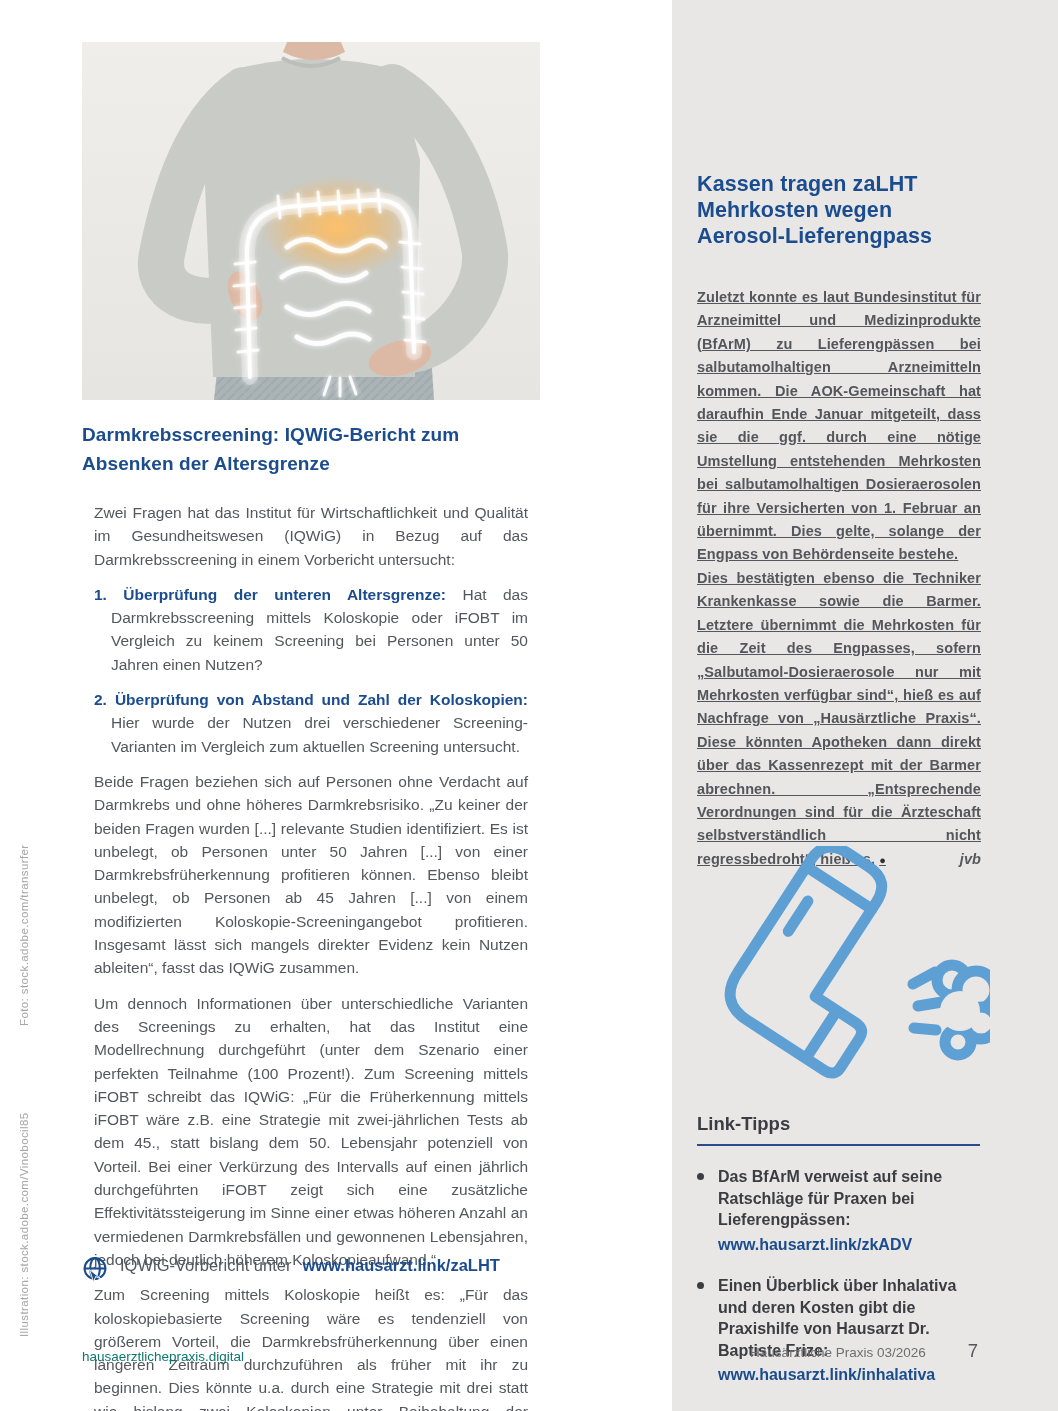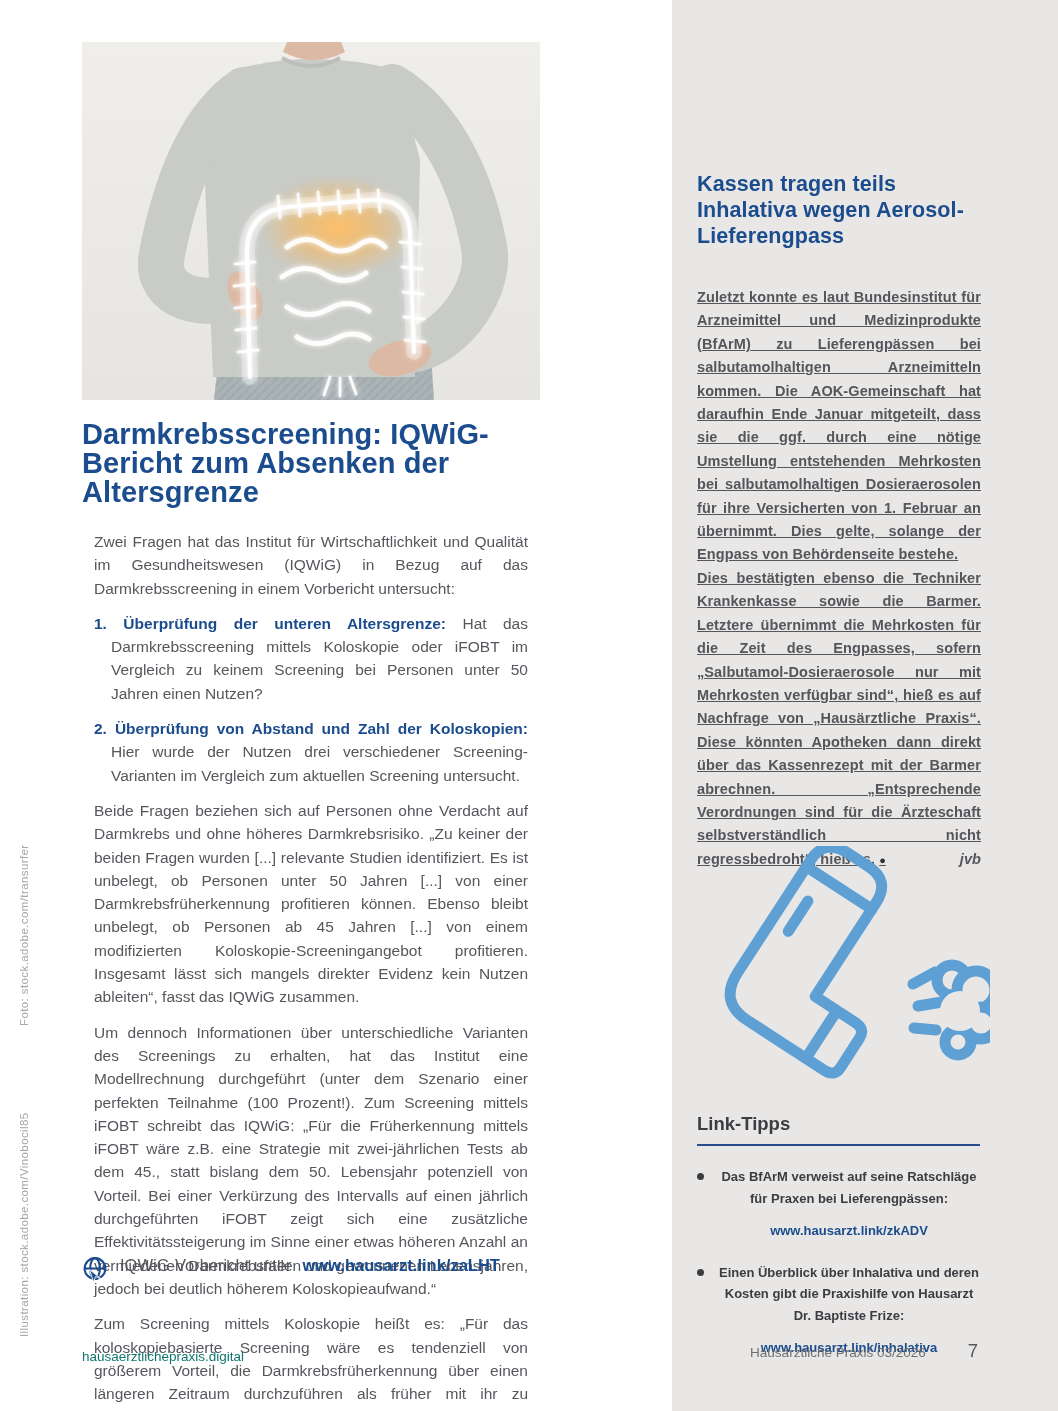--- a/index.html
+++ b/index.html
@@ -12,21 +12,21 @@
   .credit{position:absolute;left:18px;transform-origin:0 0;transform:rotate(-90deg);
           font-size:11.5px;color:#A6A6A6;letter-spacing:.4px;white-space:nowrap;}
   .credit-photo{top:1026px;}
   .credit-illu{top:1337px;}
 
   
   .photo{position:absolute;left:82px;top:42px;width:458px;height:358px;}
 
   
   .left-article{position:absolute;left:82px;top:420px;width:458px;}
-  .h1{font-size:29px;line-height:29px;font-weight:bold;color:#1B4C8D;letter-spacing:.1px;margin:0;}
+  .h1{font-size:19px;line-height:29px;font-weight:bold;color:#1B4C8D;letter-spacing:.1px;margin:0;}
   .left-body{margin-top:23px;}
   .left-body p{margin:12px;font-size:15.5px;line-height:23.3px;color:#55575C;
                text-align:justify;hyphens:auto;}
   .list-item{padding-left:17px;text-indent:-17px;}
   .navy{color:#1B4C8D;font-weight:bold;}
   .end-dot{font-size:11px;color:#2E3138;padding-left:4px;}
   .author{float:right;font-style:italic;color:#55575C;}
 
   
   .link-note{position:absolute;left:82px;top:1256px;display:flex;align-items:flex-start;gap:11px;}
@@ -43,22 +43,22 @@
 
   
   .inhaler{position:absolute;left:688px;top:846px;width:302px;height:244px;}
 
   
   .link-tipps{position:absolute;left:697px;top:1113px;width:283px;}
   .lt-title{font-size:18.5px;font-weight:bold;color:#3B3D42;margin:0;padding-bottom:9px;
             border-bottom:2.5px solid #2B4C8C;}
   .lt-item{display:flex;margin-top:20px;}
   .lt-dot{flex:0 0 7px;width:7px;height:7px;border-radius:50%;background:#3B3D42;margin-top:7px;}
-  .lt-text{padding-left:14px;font-size:13px;line-height:21.5px;font-weight:bold;color:#3B3D42;text-align:center;}
-  .lt-text .link{display:block;margin-top:11px;}
+  .lt-text{padding-left:14px;font-size:16px;line-height:21.5px;font-weight:bold;color:#3B3D42;}
+  .lt-text .link{display:block;margin-top:3px;}
 
   
   .footer-left{position:absolute;left:82px;top:1349px;font-size:13.5px;color:#0f766e;}
   .footer-right{position:absolute;left:672px;top:1340px;width:306px;display:flex;
                 justify-content:flex-end;align-items:baseline;gap:42px;}
   .footer-issue{font-size:13.5px;color:#6F6F6F;}
   .footer-page{font-size:18.5px;color:#56575B;}
 </style>
 </head>
 <body>
@@ -154,21 +154,21 @@
           <path d="M2.7,12.5 H23.3"></path>
         </g>
         <path d="M7.5,13.5 L11.5,26 L13.6,20.6 L19,22.8 Z" fill="#1B4C8D" stroke="#F3F2EF" stroke-width="1"></path>
       </svg>
     </span>
     <span class="link-note-text">IQWiG-Vorbericht unter</span>
     <a class="link" style="font-size:16.5px;">www.hausarzt.link/zaLHT</a>
   </div>
 
   <div class="right-article">
-    <h2 class="h2">Kassen tragen teils Inhalativa wegen Aerosol-Lieferengpass</h2>
+    <h2 class="h2">Kassen tragen zaLHT Mehrkosten wegen Aerosol-Lieferengpass</h2>
     <div class="right-body">
       <p>Zuletzt konnte es laut Bundesinstitut für Arzneimittel und Medizinprodukte (BfArM) zu Lieferengpässen bei salbutamolhaltigen Arzneimitteln kommen. Die AOK-Gemeinschaft hat daraufhin Ende Januar mitgeteilt, dass sie die ggf. durch eine nötige Umstellung entstehenden Mehrkosten bei salbutamolhaltigen Dosieraerosolen für ihre Versicherten von 1. Februar an übernimmt. Dies gelte, solange der Engpass von Behördenseite bestehe.</p>
       <p><span>Dies bestätigten ebenso die Techniker Krankenkasse sowie die Barmer. Letztere übernimmt die Mehrkosten für die Zeit des Engpasses, sofern „Salbutamol-Dosieraerosole nur mit Mehrkosten verfügbar sind“, hieß es auf Nachfrage von „Hausärztliche Praxis“. Diese könnten Apotheken dann direkt über das Kassenrezept mit der Barmer abrechnen. „Entsprechende Verordnungen sind für die Ärzteschaft selbstverständlich nicht regressbedroht“, hieß es.</span><span class="end-dot">●</span><span class="author">jvb</span></p>
     </div>
   </div>
 
   <div class="inhaler">
     <svg width="302" height="244" viewBox="0 0 302 244">
       <g fill="none" stroke="#5E9FD4" stroke-width="11" stroke-linecap="round" stroke-linejoin="round">
         <g transform="rotate(33 120 110)">

